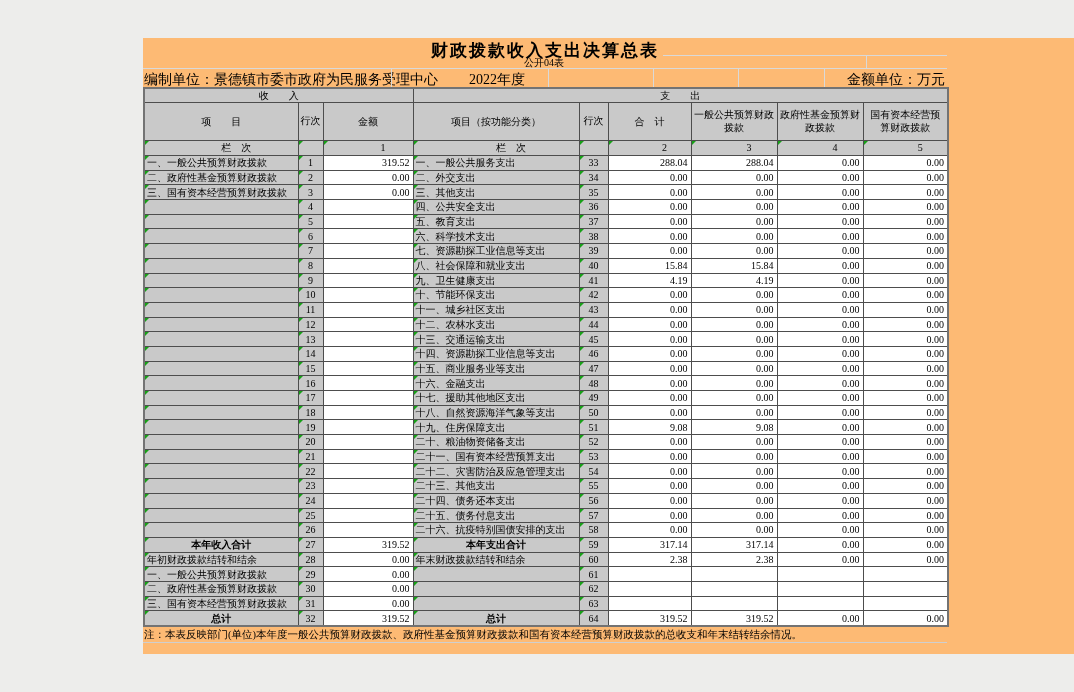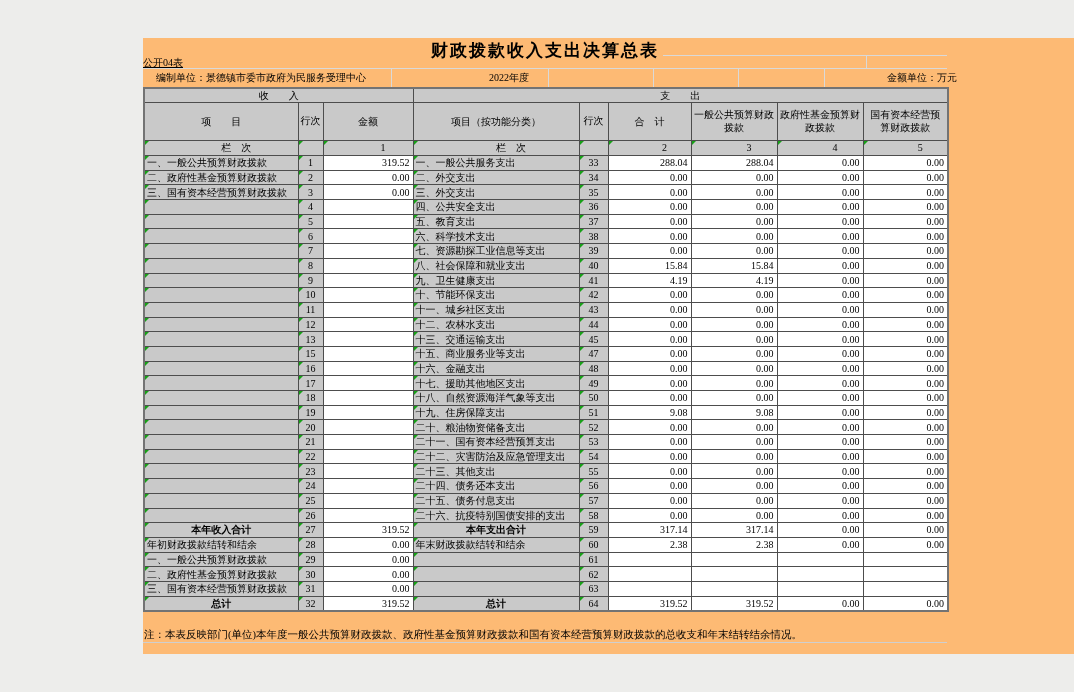--- a/index.html
+++ b/index.html
@@ -4,22 +4,22 @@
 <style>
   html,body{margin:0;padding:0;}
   body{
     width:1074px;height:692px;background:#ededeb;
     font-family:"Liberation Serif","DejaVu Serif",serif;
     color:#000;overflow:hidden;position:relative;
   }
   .page{position:absolute;left:143px;top:38px;width:931px;height:616px;background:#fdba74;}
   .title{position:absolute;top:1px;left:0;width:804px;text-align:center;
          font-size:17px;font-weight:bold;letter-spacing:2px;}
-  .pub{position:absolute;top:18px;left:0;width:802px;text-align:left;font-size:10px;text-decoration:underline;}
-  .inforow{position:absolute;top:31px;left:12px;width:804px;height:18px;font-size:10px;}
+  .pub{position:absolute;top:18px;left:0;width:802px;text-align:center;font-size:10px;}
+  .inforow{position:absolute;top:31px;left:0;width:804px;height:18px;font-size:14px;}
   .unit{position:absolute;left:1px;top:2px;}
   .year{position:absolute;left:0;top:2px;width:668px;text-align:center;padding-left:20px;}
   .aunit{position:absolute;right:2px;top:2px;}
   .hgrid{position:absolute;height:1px;background:#d9d9d9;}
   .vgrid{position:absolute;width:1px;background:#d9d9d9;}
   .twrap{position:absolute;top:49px;left:0;}
   table{border-collapse:collapse;table-layout:fixed;width:804px;font-size:10px;border:2px solid #737373;}
   td{border:1px solid #4d4d4d;padding:0 2px;overflow:hidden;line-height:1.12;
      vertical-align:middle;white-space:nowrap;}
   .gray{background:#c9c9c9;}
@@ -123,21 +123,21 @@
             <td class="rno tri gray">34</td>
             <td class="num">0.00</td>
             <td class="num">0.00</td>
             <td class="num">0.00</td>
             <td class="num">0.00</td>
           </tr>
           <tr class="body">
             <td class="lab tri gray">三、国有资本经营预算财政拨款</td>
             <td class="rno tri gray">3</td>
             <td class="num">0.00</td>
-            <td class="lab tri gray">三、外交支出</td>
+            <td class="lab tri gray">三、其他支出</td>
             <td class="rno tri gray">35</td>
             <td class="num">0.00</td>
             <td class="num">0.00</td>
             <td class="num">0.00</td>
             <td class="num">0.00</td>
           </tr>
           <tr class="body">
             <td class="lab tri gray"></td>
             <td class="rno tri gray">4</td>
             <td class="num"></td>
@@ -235,20 +235,31 @@
             <td class="num">0.00</td>
             <td class="num">0.00</td>
             <td class="num">0.00</td>
           </tr>
           <tr class="body">
             <td class="lab tri gray"></td>
             <td class="rno tri gray">13</td>
             <td class="num"></td>
             <td class="lab tri gray">十三、交通运输支出</td>
             <td class="rno tri gray">45</td>
+            <td class="num">0.00</td>
+            <td class="num">0.00</td>
+            <td class="num">0.00</td>
+            <td class="num">0.00</td>
+          </tr>
+          <tr class="body">
+            <td class="lab tri gray"></td>
+            <td class="rno tri gray">14</td>
+            <td class="num"></td>
+            <td class="lab tri gray">十四、资源勘探工业信息等支出</td>
+            <td class="rno tri gray">46</td>
             <td class="num">0.00</td>
             <td class="num">0.00</td>
             <td class="num">0.00</td>
             <td class="num">0.00</td>
           </tr>
           <tr class="body">
             <td class="lab tri gray"></td>
             <td class="rno tri gray">15</td>
             <td class="num"></td>
             <td class="lab tri gray">十五、商业服务业等支出</td>

